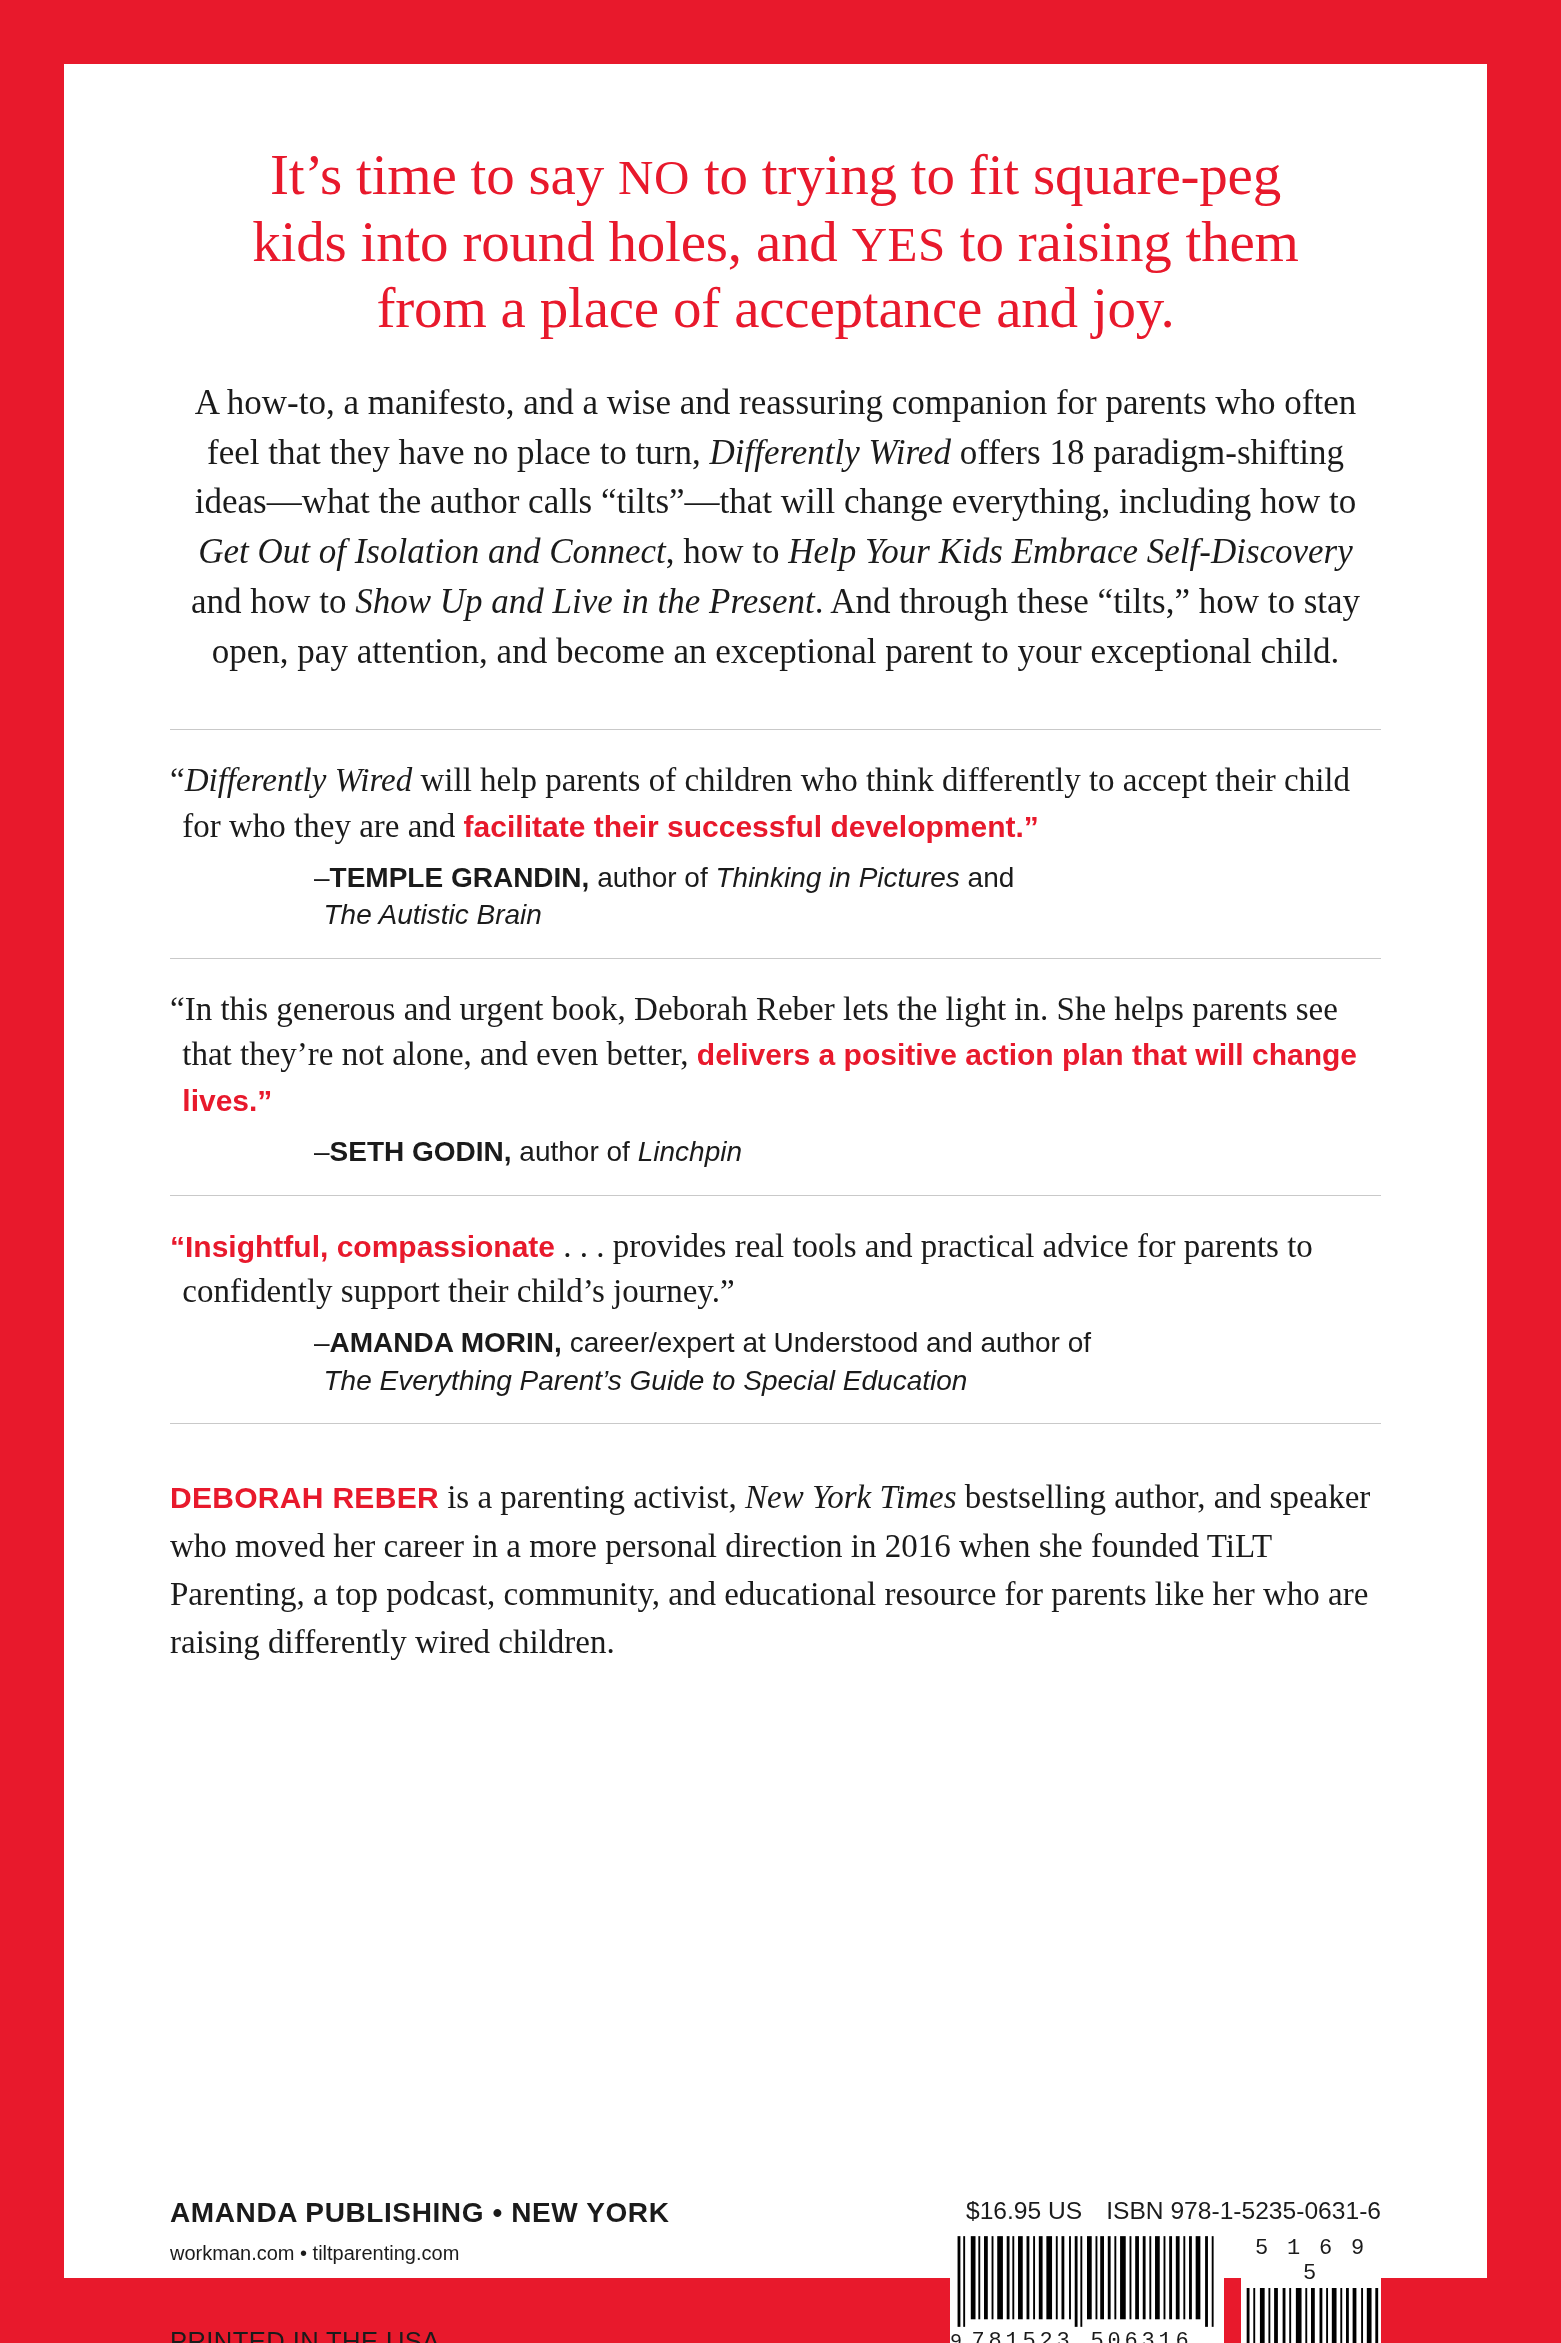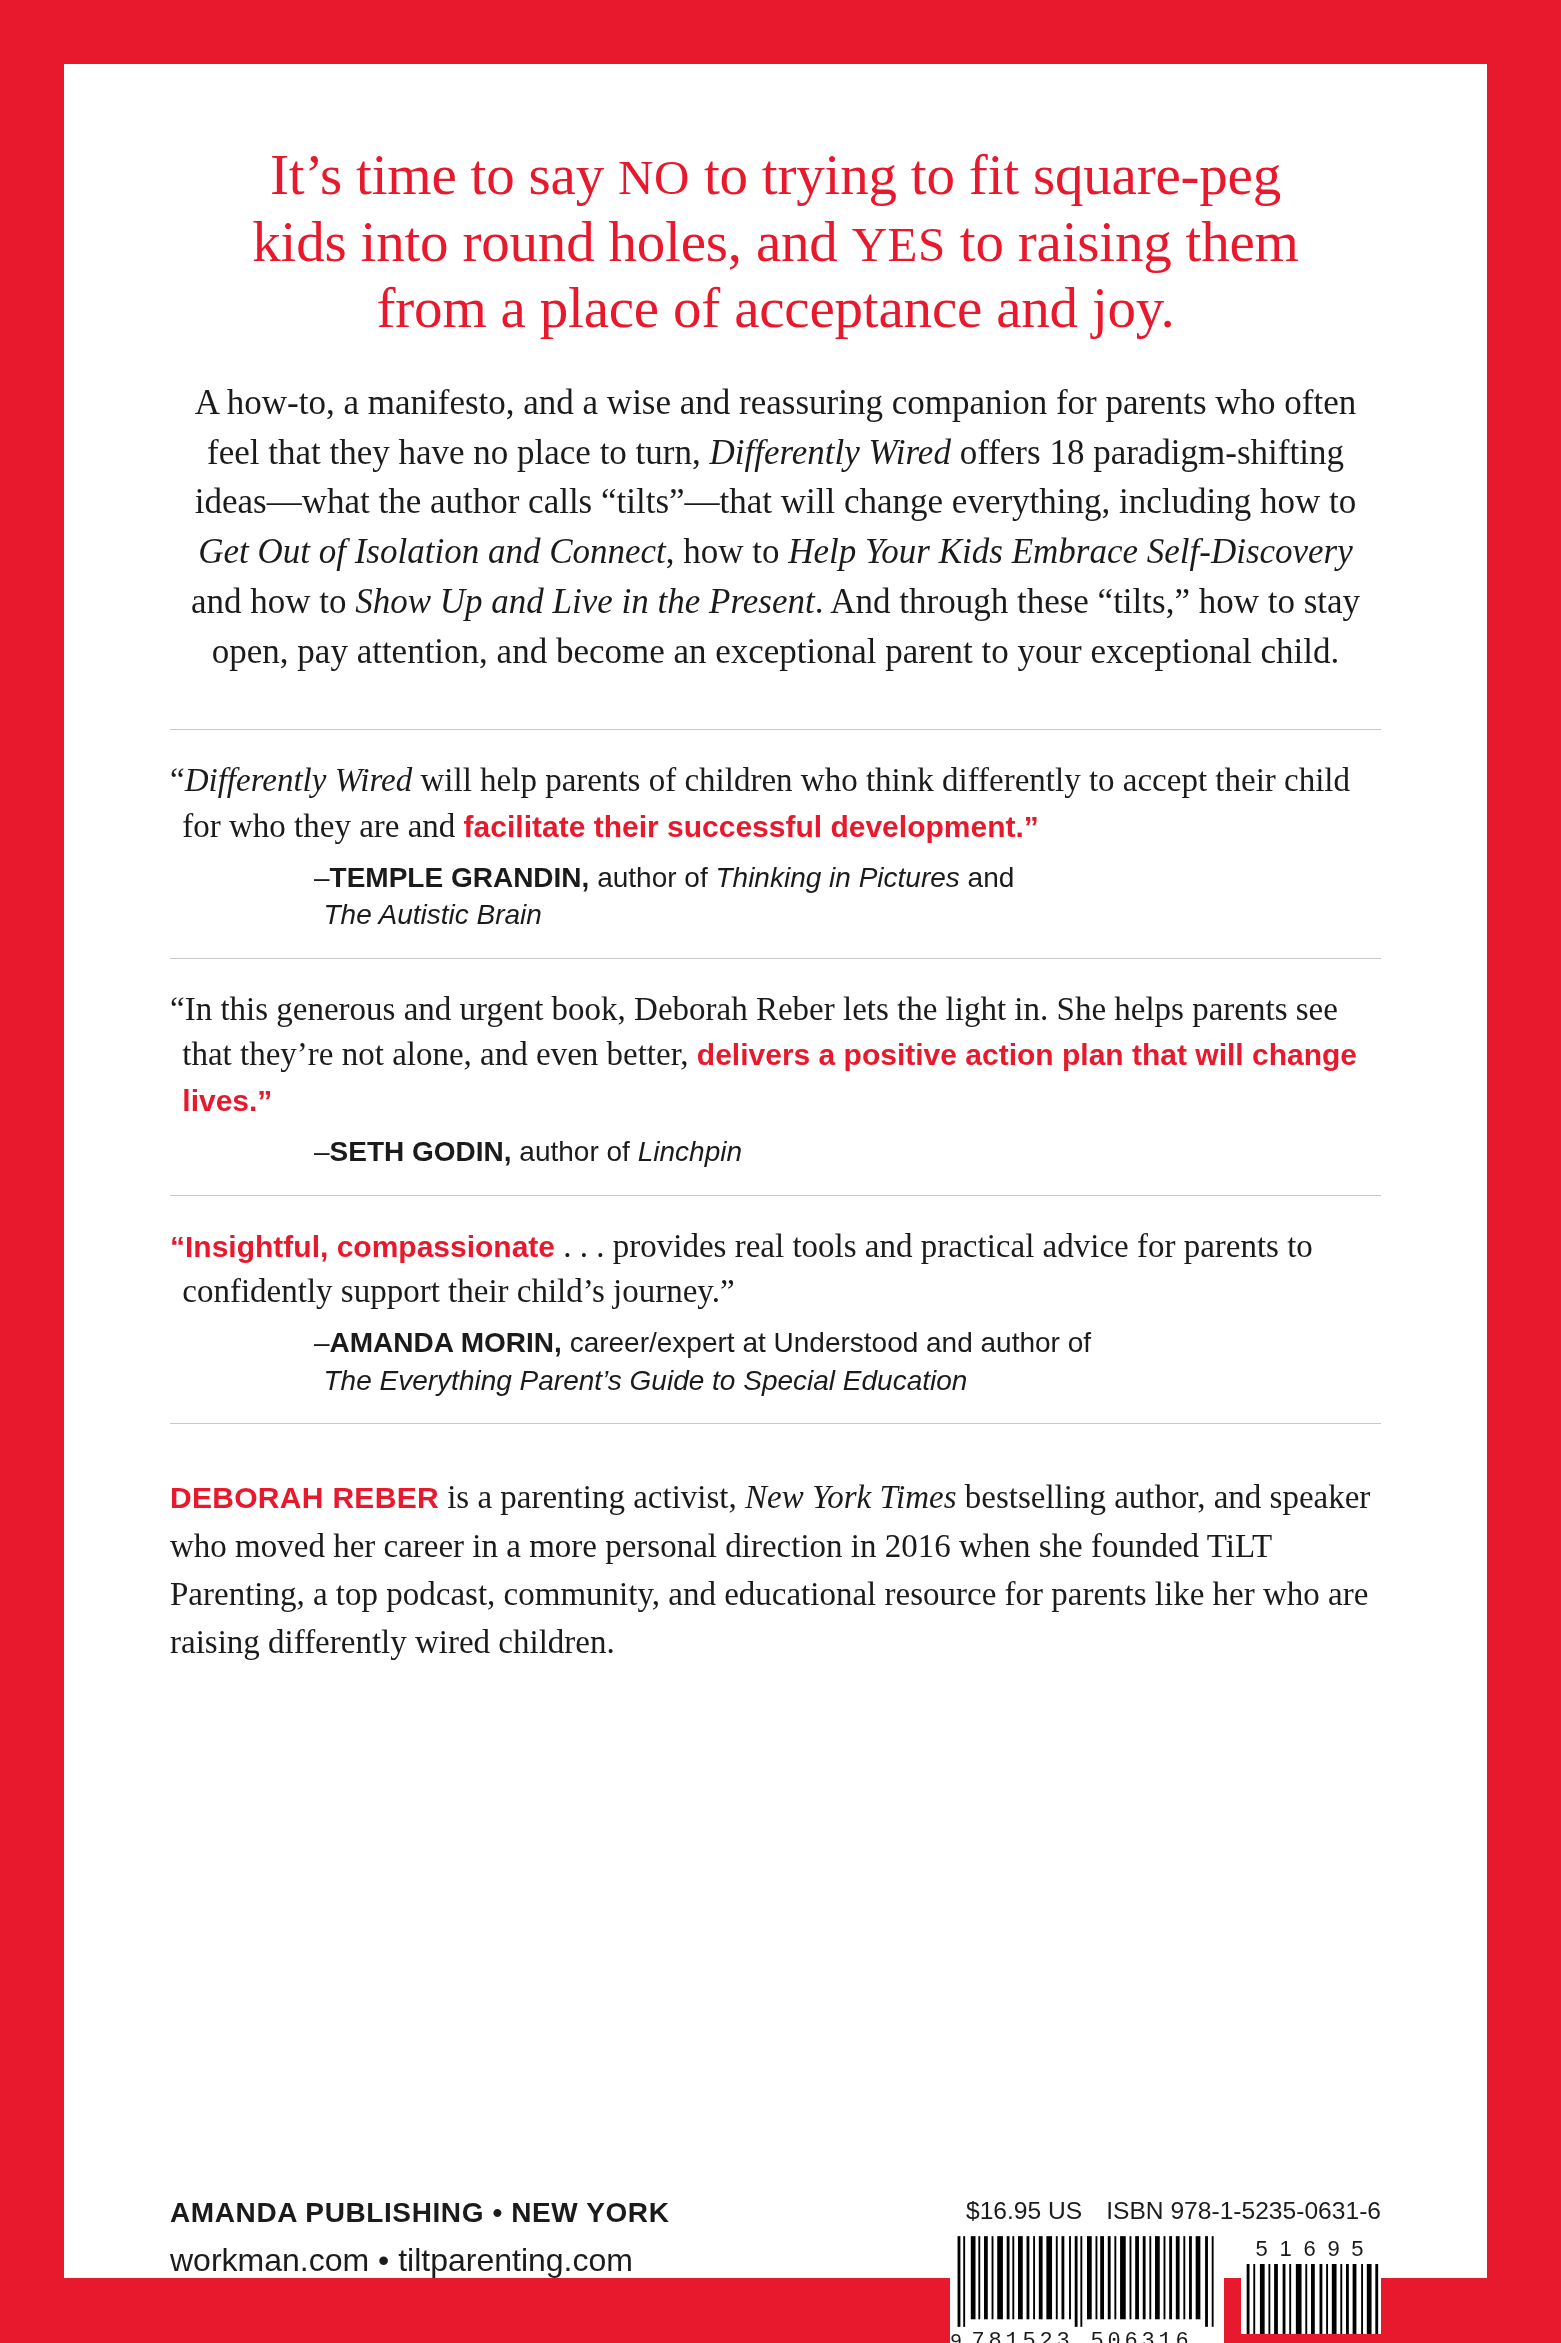--- a/index.html
+++ b/index.html
@@ -123,21 +123,21 @@
     font-family: "Liberation Sans", sans-serif;
     color: #1b1b1b;
   }
   .publisher {
     font-weight: bold;
     font-size: 28px;
     letter-spacing: 0.6px;
     margin: 0 0 13.2px 0;
   }
   .websites {
-    font-size: 32px;
+    font-size: 20px;
     margin: 0 0 62px 0;
   }
   .printed {
     font-size: 25.6px;
     letter-spacing: 0.4px;
     margin: 0;
   }
   .footer-right {
     position: absolute;
     right: 0;
@@ -165,21 +165,21 @@
   .bc-add  { width: 140px; }
   .bc svg { display: block; }
   .bc-num {
     font-family: "Liberation Mono", monospace;
     font-size: 22px;
     letter-spacing: 2.8px;
     color: #1b1b1b;
     margin-top: 1.9px;
   }
   .bc-add .bc-num-top {
-    font-family: Liberation Sans, sans-serif;
+    font-family: Liberation Mono, monospace;
     font-size: 22px;
     letter-spacing: 2.8px;
     color: #1b1b1b;
     text-align: center;
     margin-bottom: 1.9px;
   }
   .bc-main-num {
     display: flex;
     align-items: baseline;
   }

